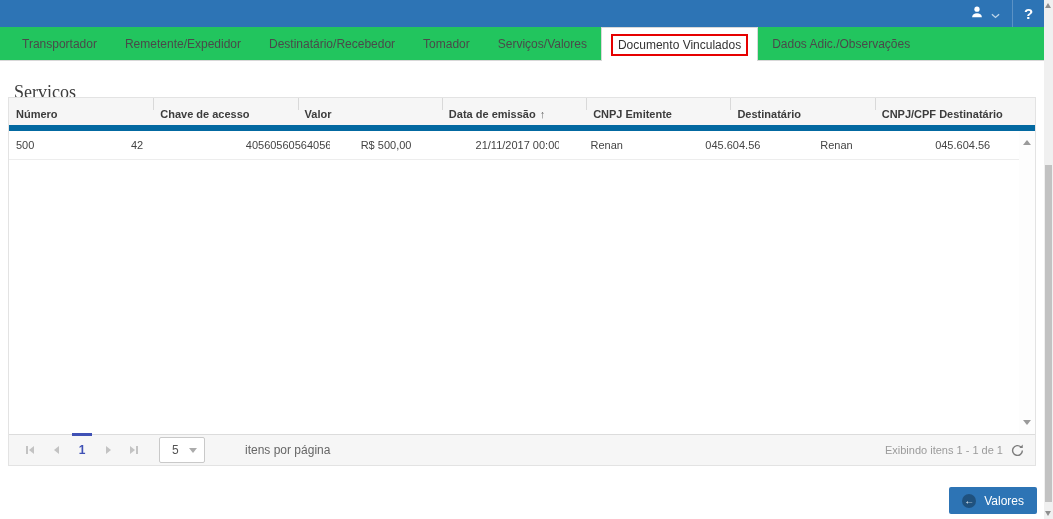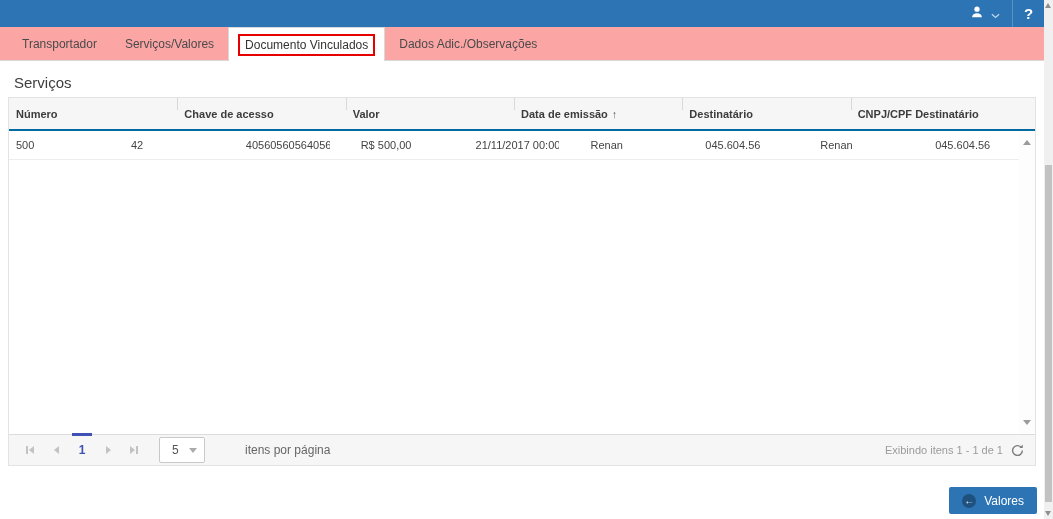--- a/index.html
+++ b/index.html
@@ -10,32 +10,32 @@
 
   
   .topbar { position:absolute; top:0; left:0; width:1044px; height:27px; background:#2d74b5;
             display:flex; justify-content:flex-end; align-items:stretch; }
   .topbar-btn { display:flex; align-items:center; cursor:pointer; }
   .topbar-btn.user { padding:0 12px; gap:7px; }
   .topbar-btn.help { width:32px; justify-content:center; border-left:1px solid rgba(255,255,255,0.22);
                      color:#fff; font-size:15px; font-weight:bold; }
 
   
-  .tabstrip { position:absolute; top:27px; left:0; width:1044px; height:34px; background:#fca5a5;
+  .tabstrip { position:absolute; top:27px; left:0; width:1044px; height:34px; background:#22c55e;
               border-bottom:1px solid #d8d8d8; display:flex; padding-left:8px; }
   .tab { display:flex; align-items:center; padding:0 14px; font-size:12px; color:#4a4a4a; cursor:pointer; white-space:nowrap; }
   .tab.active { border:1px solid #d8d8d8; border-bottom:none; background:#fff; margin-bottom:-1px; padding:16px 9px; color:#333; }
   .annotation-box { border:2px solid #e60000; padding:2px 5px; display:inline-block; }
 
   
-  .section-title { position:absolute; top:74px; left:14px; font-size:15px; color:#3d3d3d; }
+  .section-title { position:absolute; top:82px; left:14px; font-size:18px; color:#3d3d3d;font-family:Liberation Serif, serif; }
 
   
   .grid { position:absolute; top:97px; left:8px; width:1028px; border:1px solid #e3e3e3; background:#fff; }
-  .grid-header { display:flex; height:33px; background:#f6f6f6; border-bottom:2px solid #0369a1;justify-content:flex-end; }
+  .grid-header { display:flex; height:33px; background:#f6f6f6; border-bottom:6px solid #0369a1; }
   .hcell { flex:1; position:relative; padding:10px 6px 0 7px; font-size:11px; font-weight:bold; color:#3c3c3c;
            white-space:nowrap; overflow:hidden; cursor:pointer; }
   .hcell + .hcell::before { content:""; position:absolute; left:0; top:0; width:1px; height:12px; background:#d9d9d9; }
   .hspacer { width:16px; background:#f6f6f6; }
   .sort-arrow { color:#666; font-weight:normal; margin-left:4px; font-size:11px; }
 
   .grid-body { position:relative; height:303px; background:#fff; }
   .grid-row { display:flex; width:calc(100% - 16px); height:29px; border-bottom:1px solid #ededed;
               align-items:center; cursor:pointer;gap:24px; }
   .cell { flex:1; padding:0 6px 0 7px; font-size:11px; color:#444; white-space:nowrap; overflow:hidden; }
@@ -101,40 +101,50 @@
     <div class="topbar-btn help">
       <span>?</span>
     </div>
   </div>
 
   <div class="tabstrip">
     <div class="tab">
         <span>Transportador</span>
       </div>
     <div class="tab">
+        <span>Remetente/Expedidor</span>
+      </div>
+    <div class="tab">
+        <span>Destinatário/Recebedor</span>
+      </div>
+    <div class="tab">
+        <span>Tomador</span>
+      </div>
+    <div class="tab">
         <span>Serviços/Valores</span>
       </div>
     <div class="tab active">
       <span class="annotation-box">
         <span>Documento Vinculados</span>
       </span>
     </div>
     <div class="tab">
         <span>Dados Adic./Observações</span>
       </div>
   </div>
 
   <div class="section-title">Serviços</div>
 
   <div class="grid">
     <div class="grid-header">
       <div class="hcell"><span>Número</span></div>
       <div class="hcell"><span>Chave de acesso</span></div>
       <div class="hcell"><span>Valor</span></div>
       <div class="hcell"><span>Data de emissão</span><span class="sort-arrow">↑</span></div>
+      <div class="hcell"><span>CNPJ Emitente</span></div>
       <div class="hcell"><span>Destinatário</span></div>
       <div class="hcell"><span>CNPJ/CPF Destinatário</span></div>
       <div class="hspacer"></div>
     </div>
     <div class="grid-body">
       <div class="grid-row">
         <div class="cell">500</div>
         <div class="cell">42</div>
         <div class="cell">40560560564056045640650...</div>
         <div class="cell">R$ 500,00</div>

